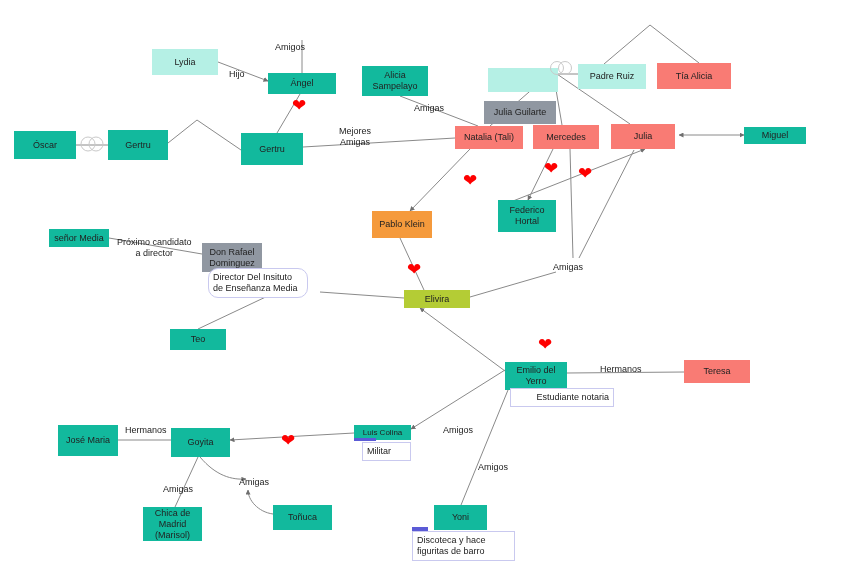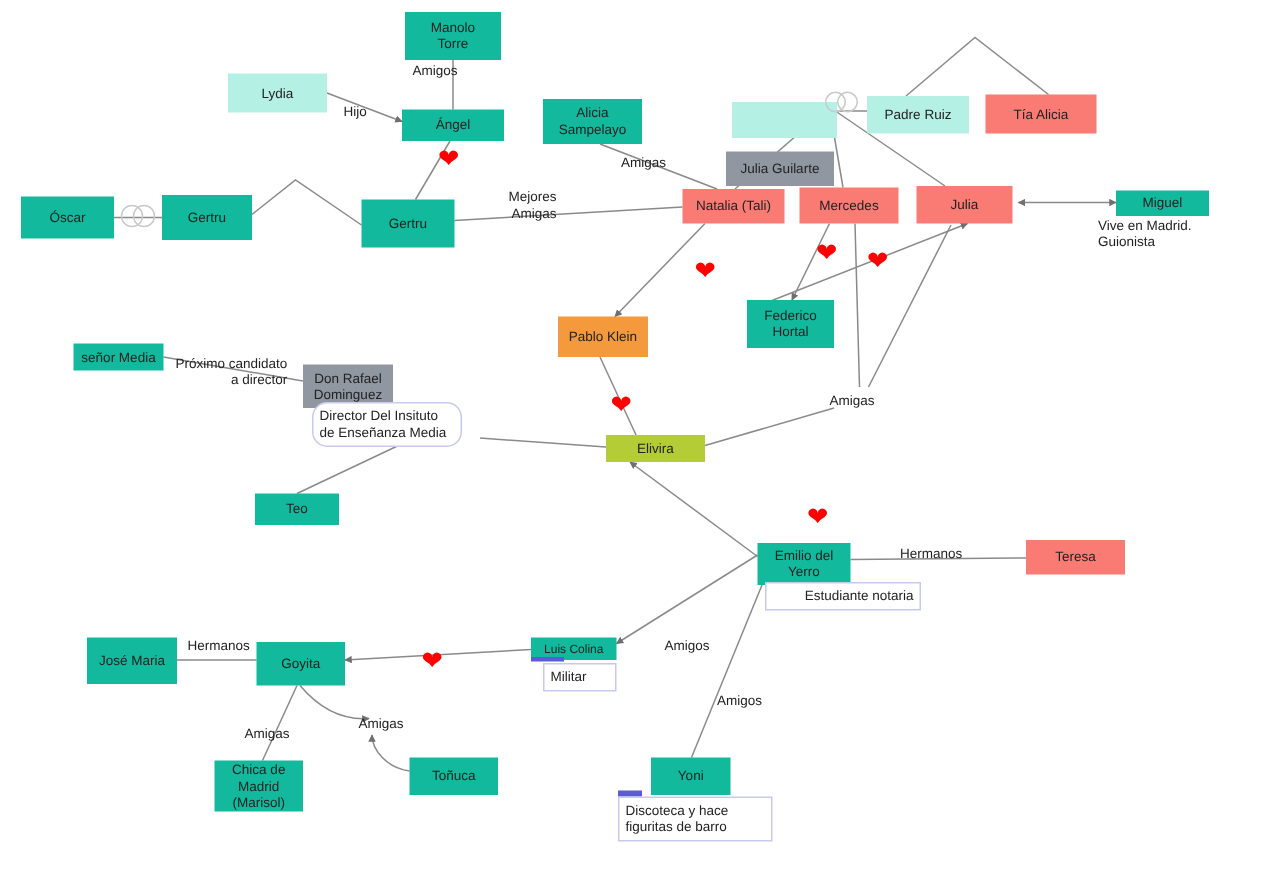--- a/index.html
+++ b/index.html
@@ -50,21 +50,21 @@
     color:#222222;
     white-space:pre-line;
     text-align:left;
   }
   .edge-label{
     position:absolute;
     font-size:9px;
     line-height:11px;
     color:#222222;
     white-space:pre-line;
-    text-align:right;
+    text-align:center;
     background:transparent;
   }
   .heart{
     position:absolute;
     color:#fe0000;
     font-size:17px;
     line-height:17px;
     user-select:none;
   }
   .sel-bar{
@@ -149,22 +149,20 @@
       <line x1="198" y1="457" x2="175" y2="507"></line>
 
       <path d="M 200 457 C 216 476 232 480 246 479" marker-end="url(#arrow)"></path>
 
       <path d="M 273 514 C 258 512 248 500 248 490" marker-end="url(#arrow)"></path>
     </g>
   </svg>
 
   <div class="node mint" style="left:488px;top:68px;width:70px;height:24px;"></div>
 
-  <div class="node teal" style="left:270px;top:8px;width:64px;height:32px;">Manolo
-Torre</div>
   <div class="node mint" style="left:152px;top:49px;width:66px;height:26px;">Lydia</div>
   <div class="node teal" style="left:268px;top:73px;width:68px;height:21px;">Ángel</div>
   <div class="node teal" style="left:362px;top:66px;width:66px;height:30px;">Alicia
 Sampelayo</div>
   <div class="node gray" style="left:484px;top:63px;width:72px;height:23px;margin-top:38px;">Julia Guilarte</div>
   <div class="node mint" style="left:578px;top:64px;width:68px;height:25px;">Padre Ruiz</div>
   <div class="node salmon" style="left:657px;top:63px;width:74px;height:26px;">Tía Alicia</div>
   <div class="node teal" style="left:14px;top:131px;width:62px;height:28px;">Óscar</div>
   <div class="node teal" style="left:108px;top:130px;width:60px;height:30px;">Gertru</div>
   <div class="node teal" style="left:241px;top:133px;width:62px;height:32px;">Gertru</div>
@@ -188,22 +186,20 @@
   <div class="node teal" style="left:354px;top:425px;width:57px;height:15px;font-size:8px;">Luis Colina</div>
   <div class="node teal" style="left:143px;top:507px;width:59px;height:34px;">Chica de
 Madrid
 (Marisol)</div>
   <div class="node teal" style="left:273px;top:505px;width:59px;height:25px;">Toñuca</div>
   <div class="node teal" style="left:434px;top:505px;width:53px;height:25px;">Yoni</div>
 
   <div class="sel-bar" style="left:354px;top:438px;width:22px;"></div>
   <div class="sel-handle" style="left:412px;top:527px;"></div>
 
-  <div class="plainnote" style="left:732px;top:145px;width:94px;">Vive en Madrid.
-Guionista</div>
   <div class="note" style="left:208px;top:268px;width:100px;border-radius:10px;">Director Del Insitutо
 de Enseñanza Media</div>
   <div class="note" style="left:510px;top:388px;width:104px;text-align:right;">Estudiante notaria</div>
   <div class="note" style="left:362px;top:442px;width:49px;">Militar</div>
   <div class="note" style="left:412px;top:531px;width:103px;">Discoteca y hace
 figuritas de barro</div>
 
   <div class="edge-label" style="left:275px;top:42px;">Amigos</div>
   <div class="edge-label" style="left:229px;top:69px;">Hijo</div>
   <div class="edge-label" style="left:414px;top:103px;">Amigas</div>

